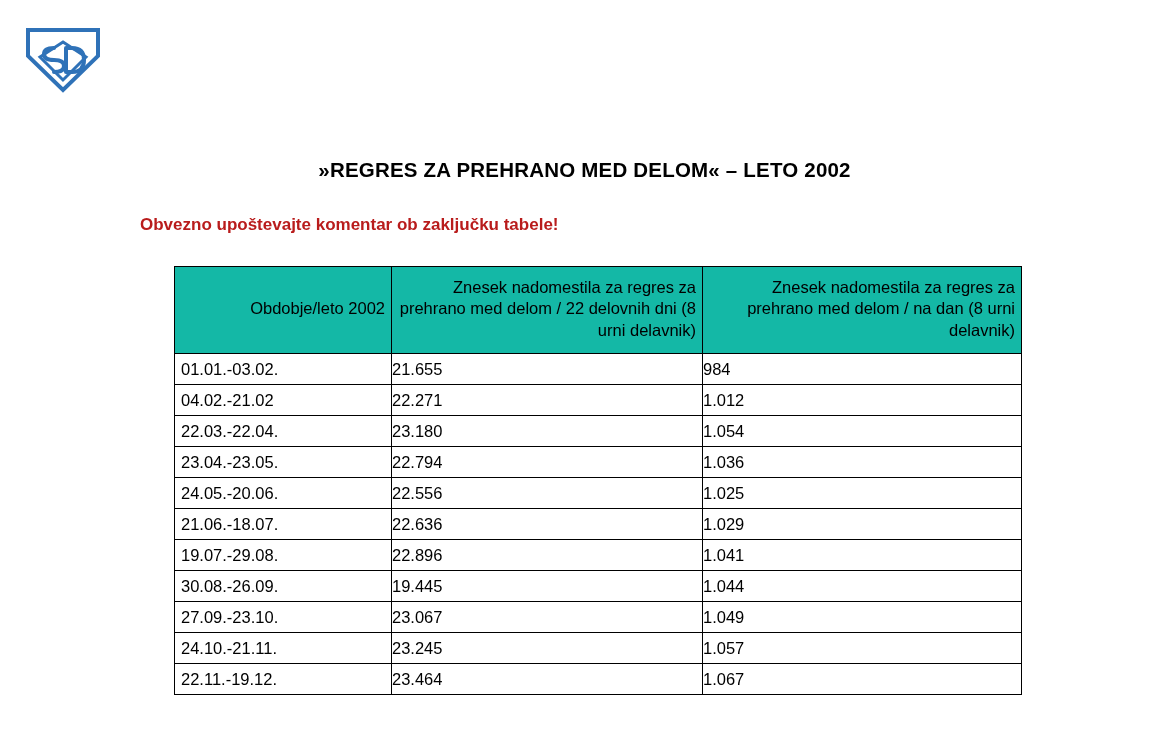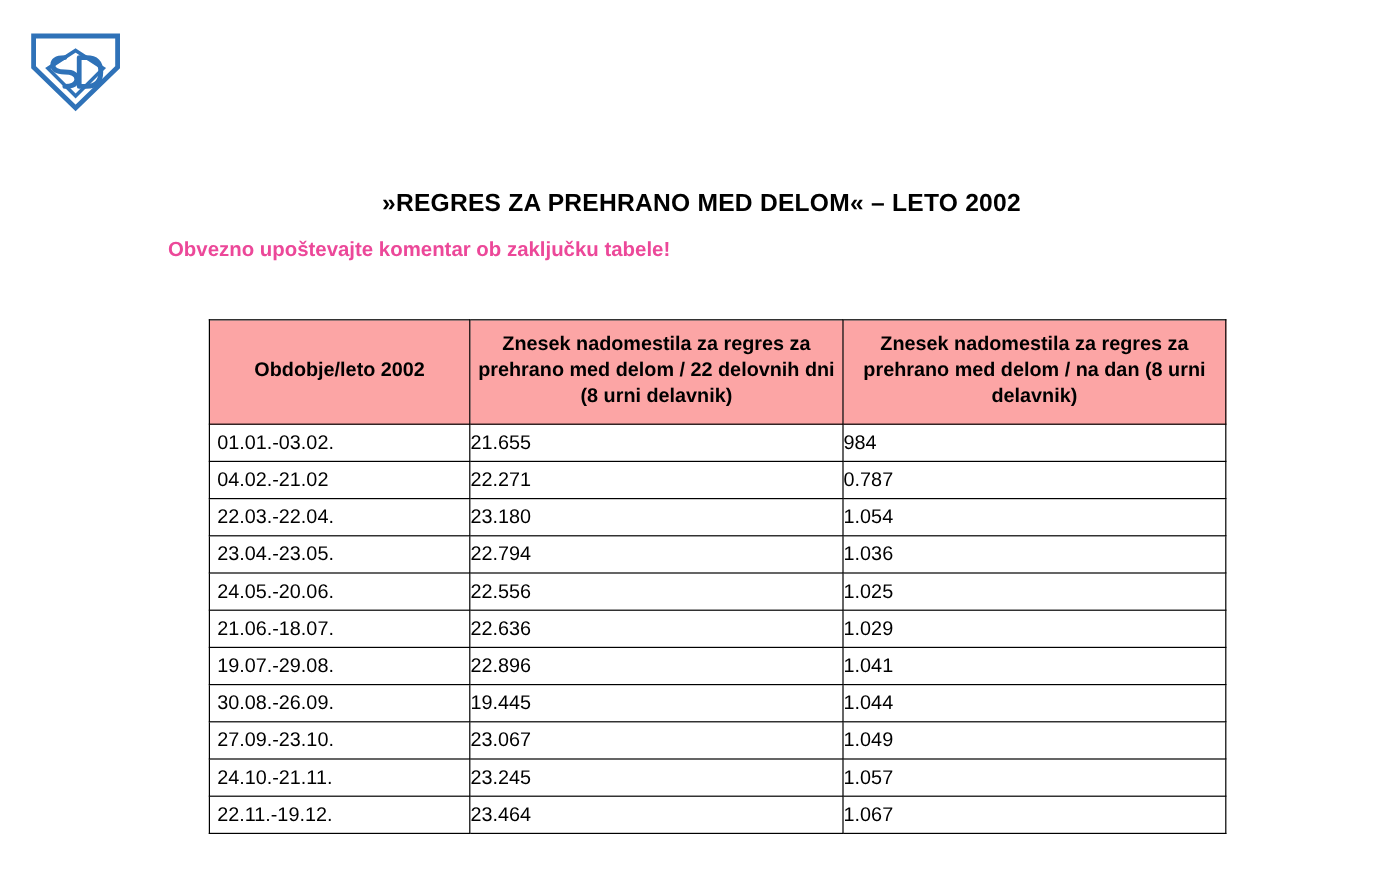--- a/index.html
+++ b/index.html
@@ -35,51 +35,51 @@
     font-size: 20.5px;
     font-weight: bold;
     letter-spacing: 0.2px;
     color: #000000;
   }
 
   
   .note {
     position: absolute;
     left: 140px;
-    top: 198px;
+    top: 215px;
     font-size: 17px;
     font-weight: bold;
-    color: #ec4899;
+    color: #b91c1c;
   }
 
   
   .table-wrap {
     position: absolute;
     left: 174px;
     top: 266px;
     width: 808px;
   }
   table.data {
     border-collapse: collapse;
     width: 808px;
     table-layout: fixed;
   }
   table.data th,
   table.data td {
     border: 1px solid #000000;
     padding: 0;
   }
   table.data thead th {
-    background: #fca5a5;
+    background: #14b8a6;
     font-size: 16.5px;
-    font-weight: bold;
+    font-weight: normal;
     line-height: 1.30;
     padding: 10px 6px 12px 6px;
     vertical-align: middle;
-    text-align: center;
+    text-align: right;
   }
   table.data thead th.col-period {
     width: 204px;
   }
   table.data thead th.col-month {
     width: 298px;
   }
   table.data thead th.col-day {
     width: 306px;
   }
@@ -127,21 +127,21 @@
     </thead>
     <tbody id="table-body">
         <tr>
           <td class="period">01.01.-03.02.</td>
           <td class="num">21.655</td>
           <td class="num">984</td>
         </tr>
         <tr>
           <td class="period">04.02.-21.02</td>
           <td class="num">22.271</td>
-          <td class="num">0.787</td>
+          <td class="num">1.012</td>
         </tr>
         <tr>
           <td class="period">22.03.-22.04.</td>
           <td class="num">23.180</td>
           <td class="num">1.054</td>
         </tr>
         <tr>
           <td class="period">23.04.-23.05.</td>
           <td class="num">22.794</td>
           <td class="num">1.036</td>

